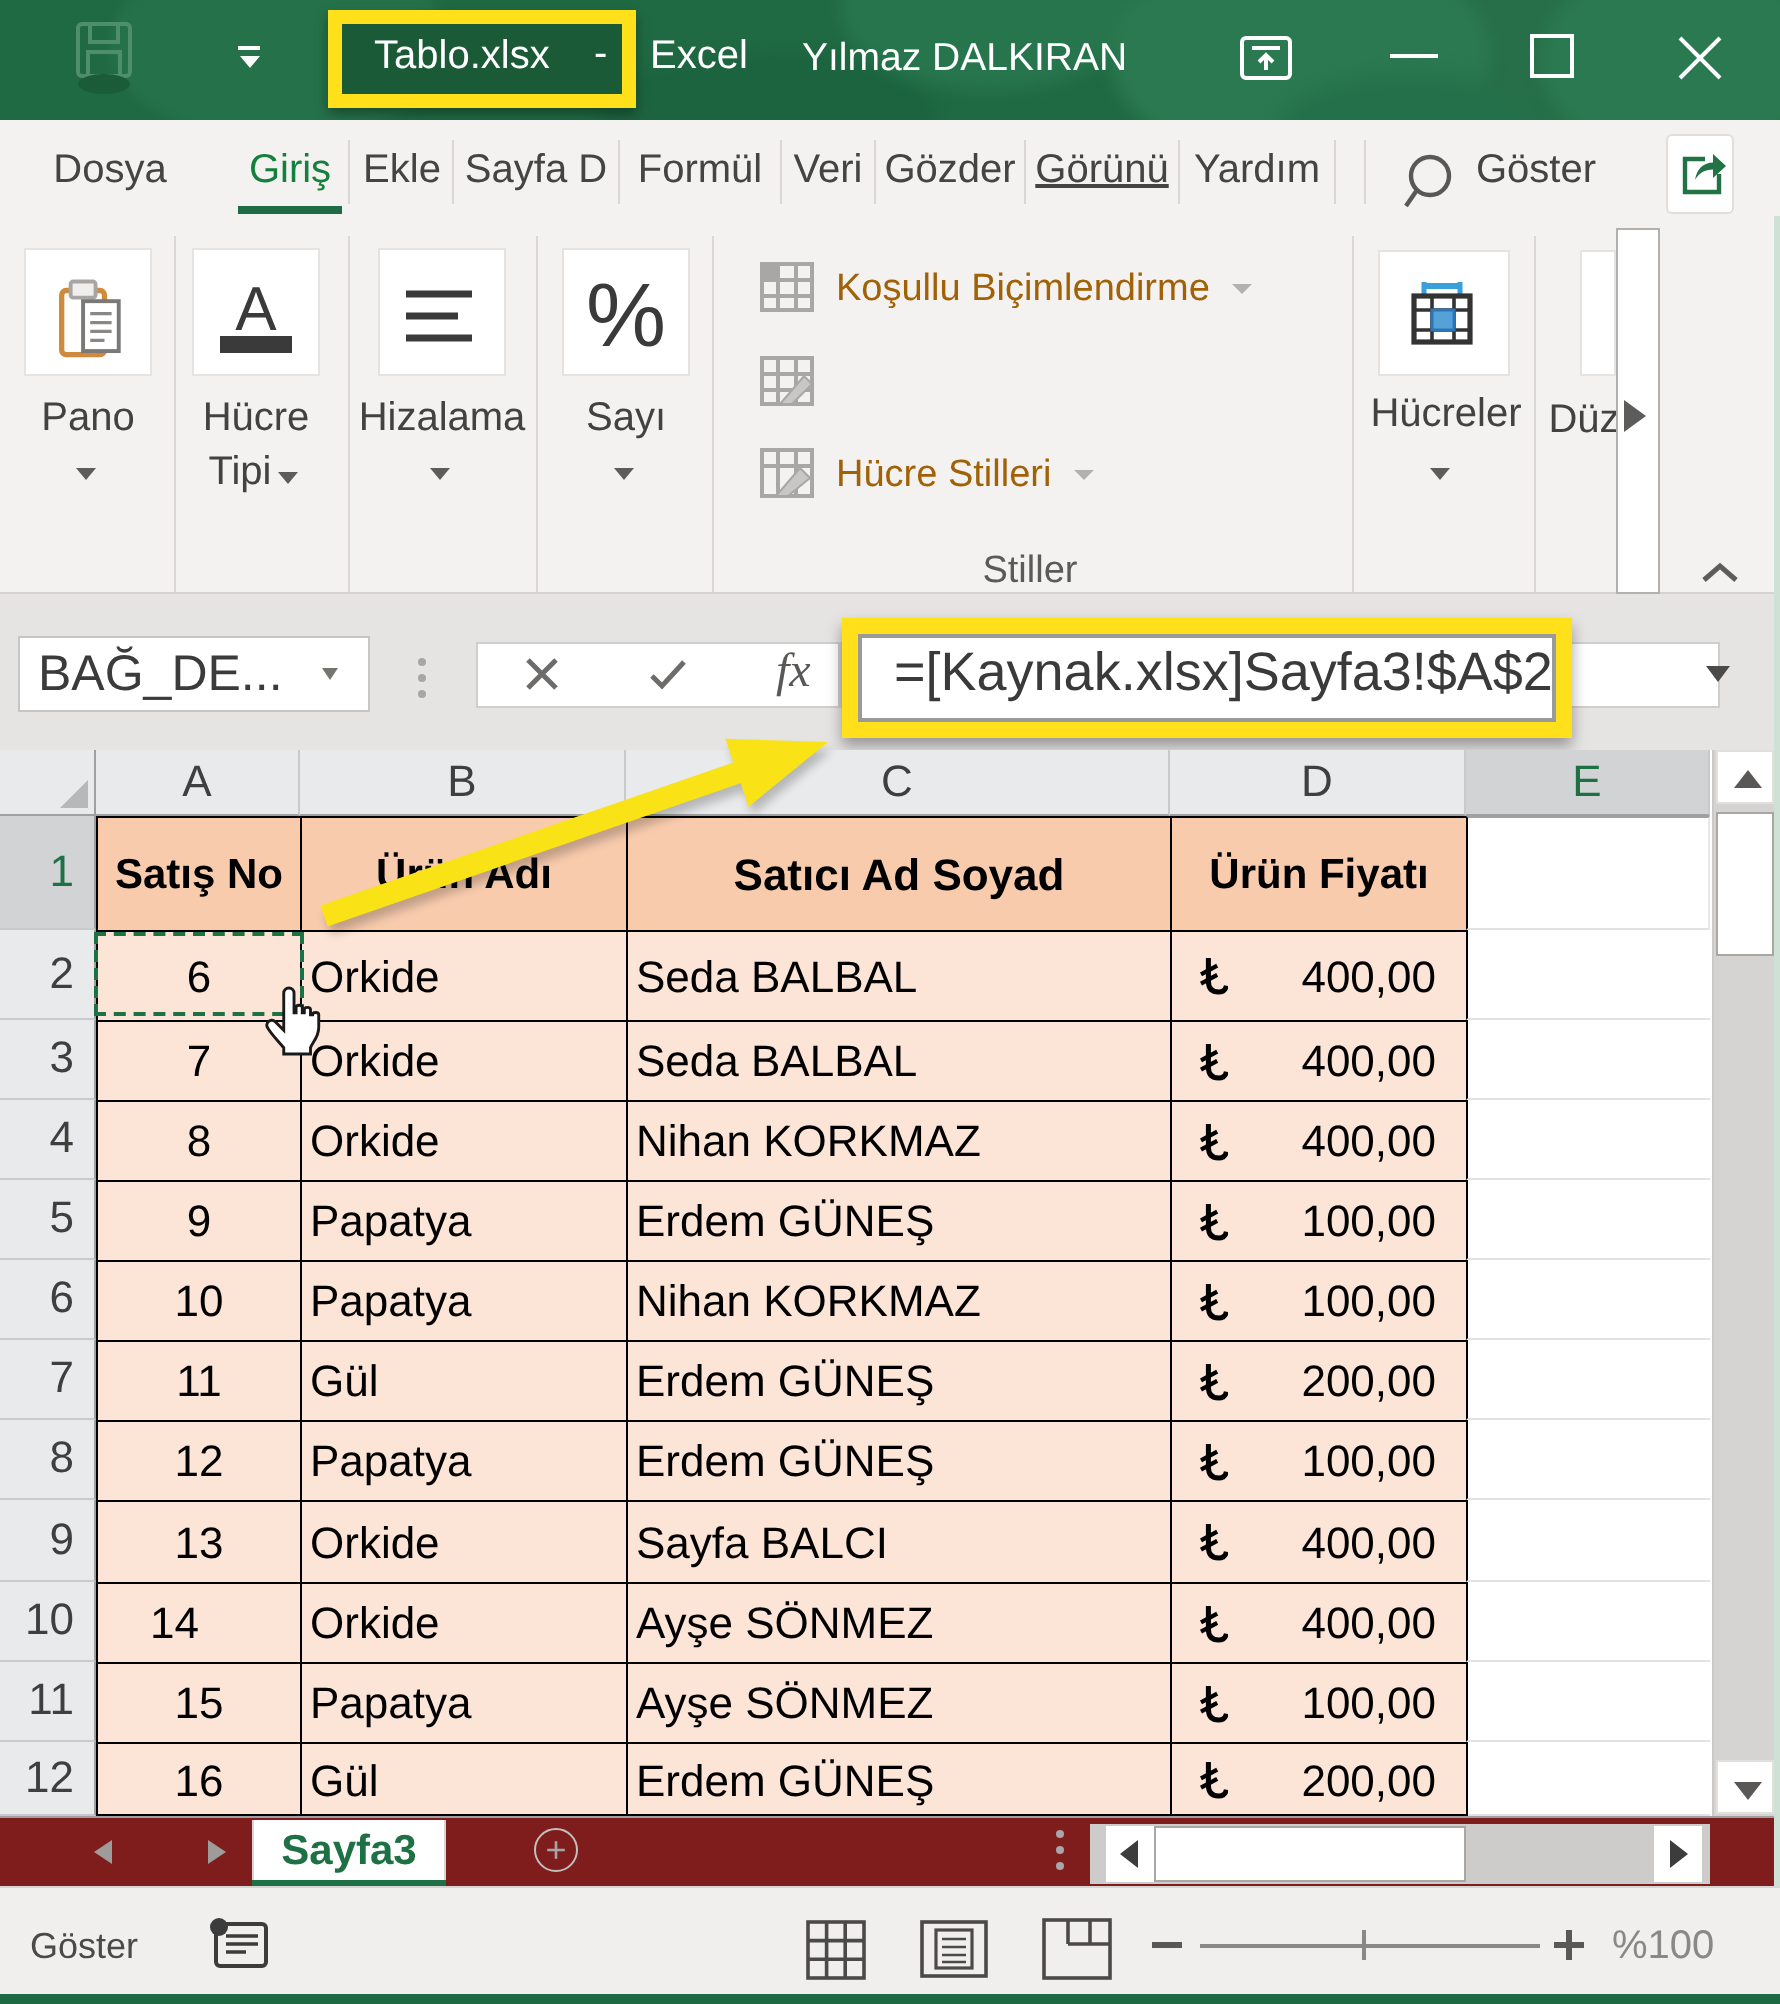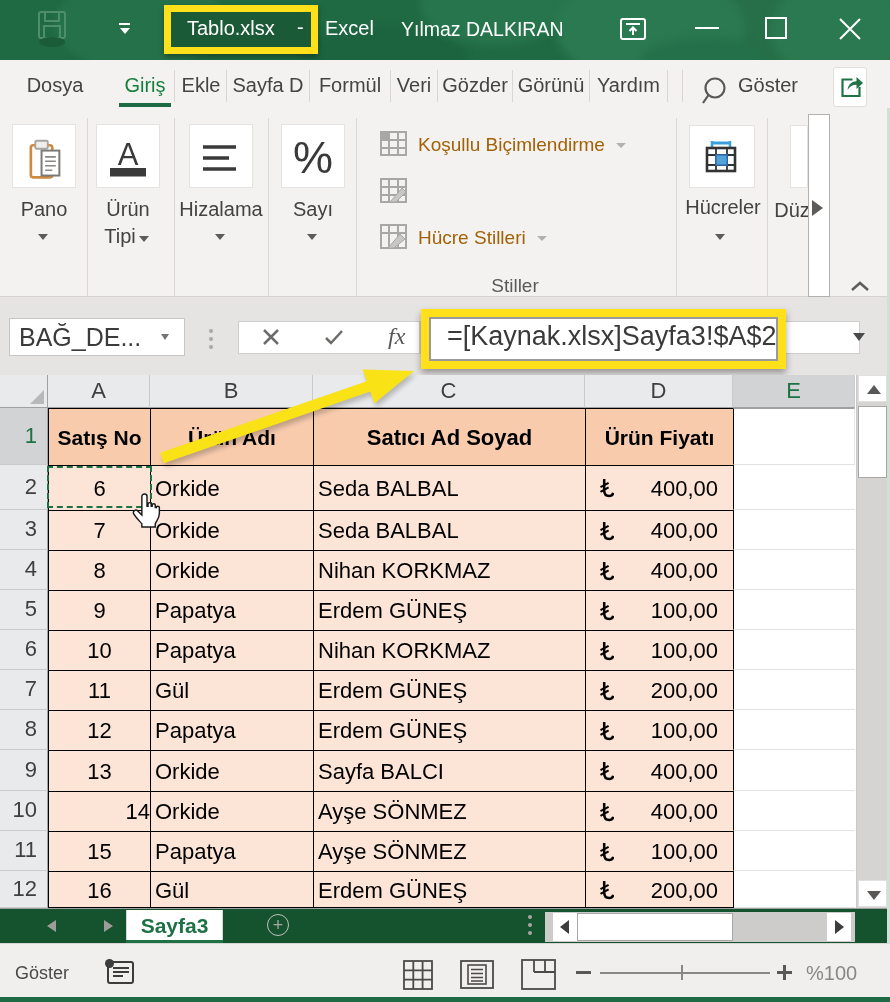--- a/index.html
+++ b/index.html
@@ -49,21 +49,21 @@
 #grid { left:0; top:375px; width:890px; height:533px; background:#fff; overflow:hidden; }
 .colhdr { position:absolute; top:0; height:33px; background:#e9eaeb; border-right:1px solid #c9cacb; border-bottom:1px solid #9fa0a2; color:#3f3f3f; font-size:22px; text-align:center; line-height:32px; }
 .rowhdr { position:absolute; left:0; width:48px; background:#e9eaeb; border-right:1px solid #9fa0a2; border-bottom:1px solid #c9cacb; color:#3f3f3f; font-size:22px; text-align:right; padding-right:10px; }
 .cell { position:absolute; overflow:hidden; white-space:nowrap; }
 .tcell { border-left:1px solid #000; border-top:1px solid #000; font-size:22px; color:#000; }
 .hdr1 { background:#f8cbad; font-weight:bold; text-align:center; font-size:21px; }
 .drow { background:#fce4d6; }
 .ecell { border-bottom:1px solid #e2e2e2; background:#fff; }
 
 
-#tabbar { left:0; top:908px; width:890px; height:35px; background:#14532d; border-top:1px solid #9fa0a2; }
+#tabbar { left:0; top:908px; width:890px; height:35px; background:#7f1d1d; border-top:1px solid #9fa0a2; }
 #sheettab { left:126px; top:1px; width:97px; height:34px; background:#fff; border-left:1px solid #d8d6d4; border-right:1px solid #d8d6d4; color:#1e7145; font-weight:bold; font-size:21px; text-align:center; line-height:31px; }
 #sheetuline { left:126px; top:31px; width:97px; height:3.5px; background:#1e7145; }
 
 
 #statusbar { left:0; top:943px; width:890px; height:54px; background:#f1efee; border-top:1px solid #d8d6d4; }
 #greenstrip { left:0; top:997px; width:890px; height:5px; background:#1e6b43; }
 .sbtext { position:absolute; color:#4a4a4a; font-size:18px; }
 </style>
 </head>
 <body>
@@ -105,21 +105,21 @@
 
 <div class="abs" id="tabrow">
   <div class="rtab" style="left:22px;width:66px;">Dosya</div>
   <div class="rtab" style="left:115px;width:60px;color:#15803d;">Giriş</div>
   <div class="abs" id="giris-underline"></div>
   <div class="rtab" style="left:178px;width:46px;">Ekle</div>
   <div class="rtab" style="left:229px;width:78px;">Sayfa D</div>
   <div class="rtab" style="left:312px;width:76px;">Formül</div>
   <div class="rtab" style="left:393px;width:42px;">Veri</div>
   <div class="rtab" style="left:440px;width:70px;">Gözder</div>
-  <div class="rtab" style="left:515px;width:72px;">Görünü</div>
+  <div class="rtab" style="left:515px;width:72px;text-decoration:underline;">Görünü</div>
   <div class="rtab" style="left:592px;width:73px;">Yardım</div>
   <div class="tsep" style="left:174px;"></div>
   <div class="tsep" style="left:226px;"></div>
   <div class="tsep" style="left:309px;"></div>
   <div class="tsep" style="left:390px;"></div>
   <div class="tsep" style="left:437px;"></div>
   <div class="tsep" style="left:512px;"></div>
   <div class="tsep" style="left:589px;"></div>
   <div class="tsep" style="left:667px;"></div>
   <div class="tsep" style="left:682px;"></div>
@@ -147,21 +147,21 @@
   </svg>
   <div class="glabel" style="left:12px;top:86px;width:64px;">Pano</div>
   <div class="garrow" style="left:38px;top:122px;"></div>
   <div class="gsep" style="left:87px;"></div>
 
   <div class="bigbtn" style="left:96px;"></div>
   <svg class="abs" style="left:108px;top:25px;" width="40" height="42" viewBox="0 0 40 42">
     <text x="20" y="28" font-size="31" fill="#3a3a3a" text-anchor="middle" font-family="Liberation Sans">A</text>
     <rect x="2" y="31" width="36" height="8.5" fill="#3a3a3a"></rect>
   </svg>
-  <div class="glabel" style="left:96px;top:86px;width:64px;">Ürün</div>
+  <div class="glabel" style="left:96px;top:86px;width:64px;">Hücre</div>
   <div class="glabel" style="left:88px;top:113px;width:64px;">Tipi</div>
   <div class="garrow" style="left:139px;top:124px;"></div>
   <div class="gsep" style="left:174px;"></div>
 
   <div class="bigbtn" style="left:189px;"></div>
   <svg class="abs" style="left:203px;top:33px;" width="36" height="26" viewBox="0 0 36 26">
     <path d="M0 2 h33 M0 13 h26 M0 24 h33" stroke="#3a3a3a" stroke-width="3.5"></path>
   </svg>
   <div class="glabel" style="left:178px;top:86px;width:86px;">Hizalama</div>
   <div class="garrow" style="left:215px;top:122px;"></div>
@@ -342,21 +342,21 @@
       <div class="cell tcell drow" style="left:313px;top:375px;width:272px;height:41px;line-height:41px;padding-left:4px;">Sayfa BALCI</div>
       <div class="cell tcell drow" style="left:585px;top:375px;width:148px;height:41px;line-height:41px;">
         <svg style="position:absolute;left:14px;top:10px;" width="14" height="20" viewBox="0 0 14 20">
           <path d="M4.2 1 L4.2 12.5 Q4.2 18 9.3 18 Q12.6 18 13.2 14.8" stroke="#000" stroke-width="2.5" fill="none"></path>
           <path d="M0.5 9.2 L8.6 4.8 M0.5 13.8 L8.6 9.4" stroke="#000" stroke-width="2.1"></path>
         </svg>
         <span style="position:absolute;right:15px;">400,00</span>
       </div>
       <div class="cell ecell" style="left:733px;top:375px;width:122px;height:41px;border-left:1px solid #000;"></div>
       <div class="rowhdr" style="top:416px;height:40px;line-height:38px;">10</div>
-      <div class="cell tcell drow" style="left:48px;top:416px;width:102px;height:40px;line-height:40px;text-align:right;">14</div>
+      <div class="cell tcell drow" style="left:48px;top:416px;width:102px;height:40px;line-height:40px;text-align:left;padding-left:26px;">14</div>
       <div class="cell tcell drow" style="left:150px;top:416px;width:163px;height:40px;line-height:40px;padding-left:4px;">Orkide</div>
       <div class="cell tcell drow" style="left:313px;top:416px;width:272px;height:40px;line-height:40px;padding-left:4px;">Ayşe SÖNMEZ</div>
       <div class="cell tcell drow" style="left:585px;top:416px;width:148px;height:40px;line-height:40px;">
         <svg style="position:absolute;left:14px;top:9.5px;" width="14" height="20" viewBox="0 0 14 20">
           <path d="M4.2 1 L4.2 12.5 Q4.2 18 9.3 18 Q12.6 18 13.2 14.8" stroke="#000" stroke-width="2.5" fill="none"></path>
           <path d="M0.5 9.2 L8.6 4.8 M0.5 13.8 L8.6 9.4" stroke="#000" stroke-width="2.1"></path>
         </svg>
         <span style="position:absolute;right:15px;">400,00</span>
       </div>
       <div class="cell ecell" style="left:733px;top:416px;width:122px;height:40px;border-left:1px solid #000;"></div>

